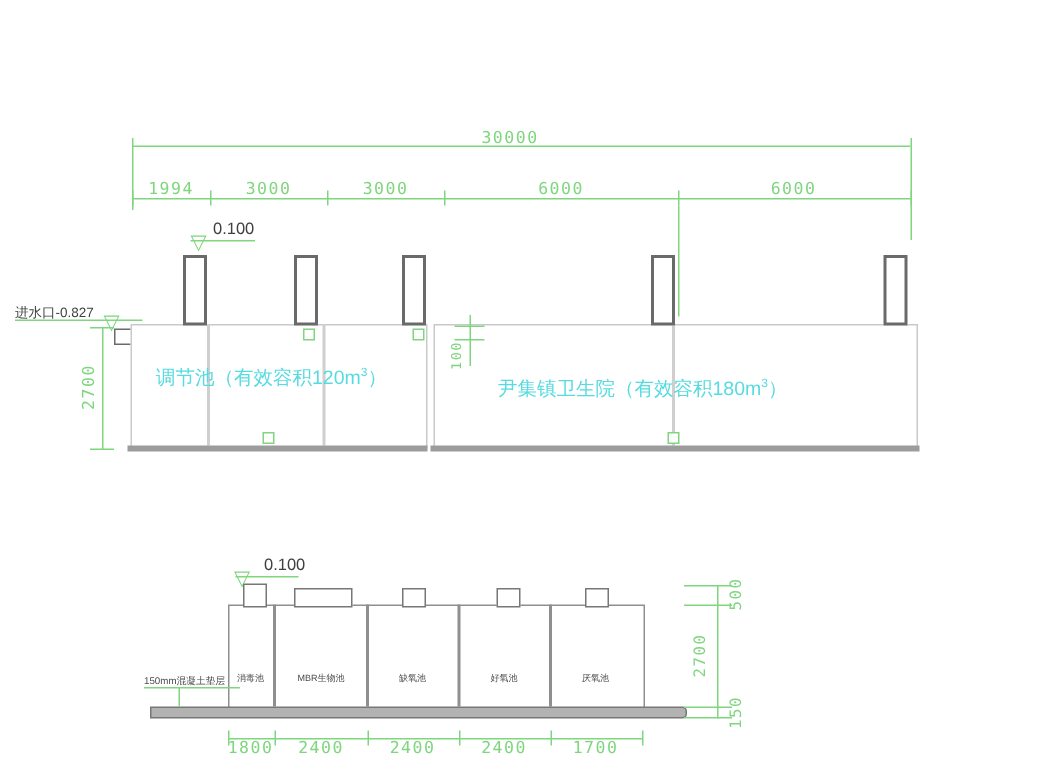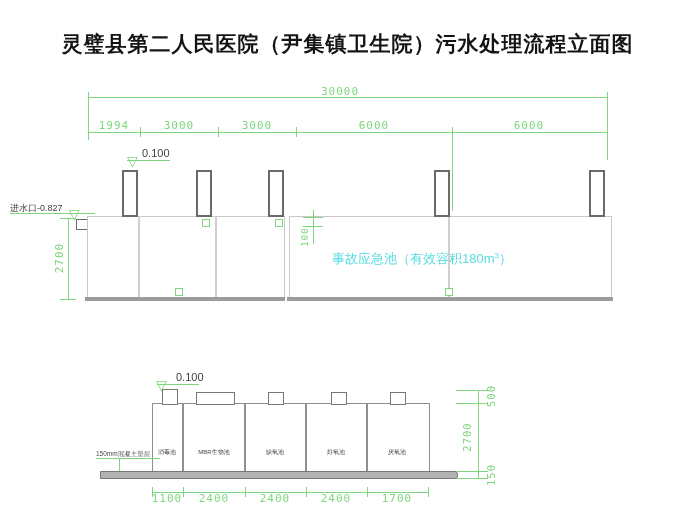--- a/index.html
+++ b/index.html
@@ -24,21 +24,20 @@
   .slab{position:absolute;background:#9c9c9c;}
   .title{position:absolute;left:0;top:30px;width:695px;text-align:center;color:#141414;
          font-size:21px;font-weight:bold;font-family:"Liberation Serif",serif;letter-spacing:1px;}
   .smalldk{position:absolute;color:#4a4a4a;font-size:6.5px;white-space:nowrap;}
 </style>
 </head>
 <body>
 
 <div class="canvas">
 
-  <div class="title">灵璧县第二人民医院（尹集镇卫生院）污水处理流程立面图</div>
 
   <div class="gl" style="left:88px;top:97px;width:519px;height:1px;"></div>
   <div class="gl" style="left:88px;top:92px;width:1px;height:10px;"></div>
   <div class="gl" style="left:607px;top:92px;width:1px;height:10px;"></div>
   <div class="dimtxt ctr" style="left:340px;top:85px;">30000</div>
 
   <div class="gl" style="left:88px;top:132px;width:519px;height:1px;"></div>
   <div class="gl" style="left:88px;top:127px;width:1px;height:10px;"></div>
   <div class="gl" style="left:140px;top:127px;width:1px;height:10px;"></div>
   <div class="gl" style="left:218px;top:127px;width:1px;height:10px;"></div>
@@ -76,21 +75,22 @@
   <div class="iwall" style="left:448px;top:216px;width:2px;height:81px;"></div>
   <div class="slab" style="left:85px;top:297px;width:200px;height:4px;"></div>
   <div class="slab" style="left:287px;top:297px;width:326px;height:4px;"></div>
 
   <div class="pillar" style="left:122px;top:170px;width:12px;height:43px;"></div>
   <div class="pillar" style="left:196px;top:170px;width:12px;height:43px;"></div>
   <div class="pillar" style="left:268px;top:170px;width:12px;height:43px;"></div>
   <div class="pillar" style="left:434px;top:170px;width:12px;height:43px;"></div>
   <div class="pillar" style="left:589px;top:170px;width:12px;height:43px;"></div>
 
-  <div class="cyan" style="left:332px;top:250px;"><span>事故应急池（有效容积180m</span><sup>3</sup><span>）</span></div>
+  <div class="cyan" style="left:104px;top:243px;"><span>调节池（有效容积120m</span><sup>3</sup><span>）</span></div>
+  <div class="cyan" style="left:332px;top:250px;"><span>尹集镇卫生院（有效容积180m</span><sup>3</sup><span>）</span></div>
 
   <div class="gl" style="left:313px;top:210px;width:1px;height:34px;"></div>
   <div class="gl" style="left:303px;top:217px;width:20px;height:1px;"></div>
   <div class="gl" style="left:303px;top:226px;width:20px;height:1px;"></div>
   <div class="dimtxt rot" style="left:305px;top:237px;font-size:9px;">100</div>
 
   <div class="sq" style="left:202px;top:219px;"></div>
   <div class="sq" style="left:275px;top:219px;"></div>
   <div class="sq" style="left:175px;top:288px;"></div>
   <div class="sq" style="left:445px;top:288px;"></div>
@@ -123,21 +123,21 @@
   <div class="smalldk ctr" style="left:336px;top:448px;font-size:6px;">好氧池</div>
   <div class="smalldk ctr" style="left:397px;top:448px;font-size:6px;">厌氧池</div>
 
   <div class="gl" style="left:152px;top:492px;width:276px;height:1px;"></div>
   <div class="gl" style="left:152px;top:487px;width:1px;height:10px;"></div>
   <div class="gl" style="left:183px;top:487px;width:1px;height:10px;"></div>
   <div class="gl" style="left:245px;top:487px;width:1px;height:10px;"></div>
   <div class="gl" style="left:306px;top:487px;width:1px;height:10px;"></div>
   <div class="gl" style="left:367px;top:487px;width:1px;height:10px;"></div>
   <div class="gl" style="left:428px;top:487px;width:1px;height:10px;"></div>
-  <div class="dimtxt ctr" style="left:167px;top:492px;">1100</div>
+  <div class="dimtxt ctr" style="left:167px;top:492px;">1800</div>
   <div class="dimtxt ctr" style="left:214px;top:492px;">2400</div>
   <div class="dimtxt ctr" style="left:275px;top:492px;">2400</div>
   <div class="dimtxt ctr" style="left:336px;top:492px;">2400</div>
   <div class="dimtxt ctr" style="left:397px;top:492px;">1700</div>
 
   <div class="gl" style="left:478px;top:390px;width:1px;height:89px;"></div>
   <div class="gl" style="left:456px;top:390px;width:32px;height:1px;"></div>
   <div class="gl" style="left:456px;top:403px;width:32px;height:1px;"></div>
   <div class="gl" style="left:456px;top:471px;width:32px;height:1px;"></div>
   <div class="gl" style="left:456px;top:478px;width:32px;height:1px;"></div>

